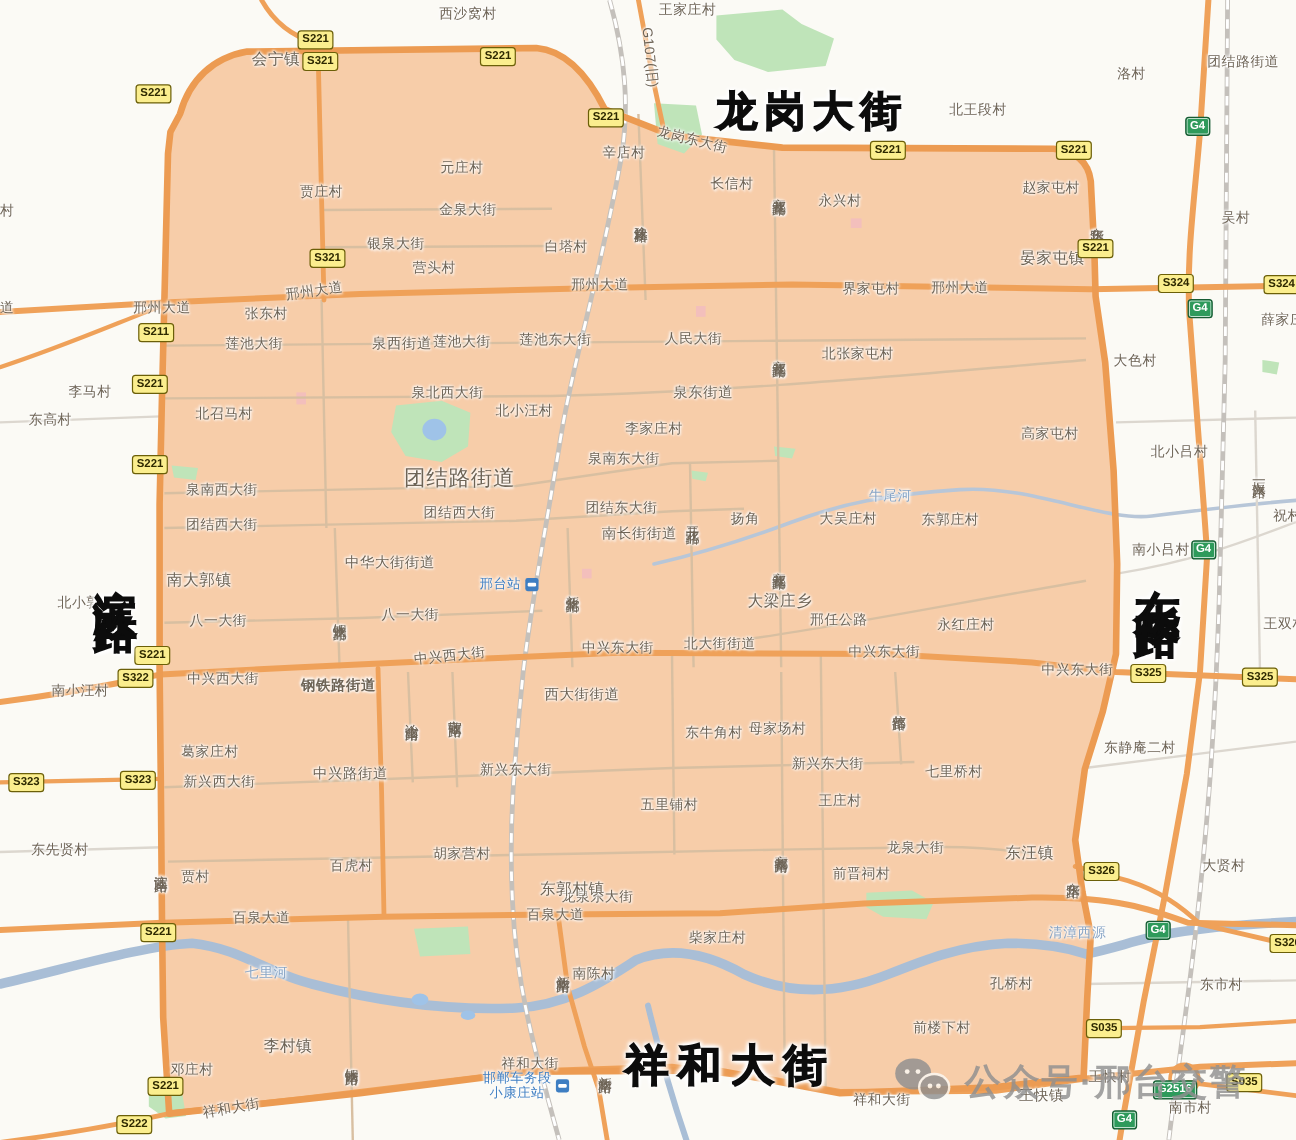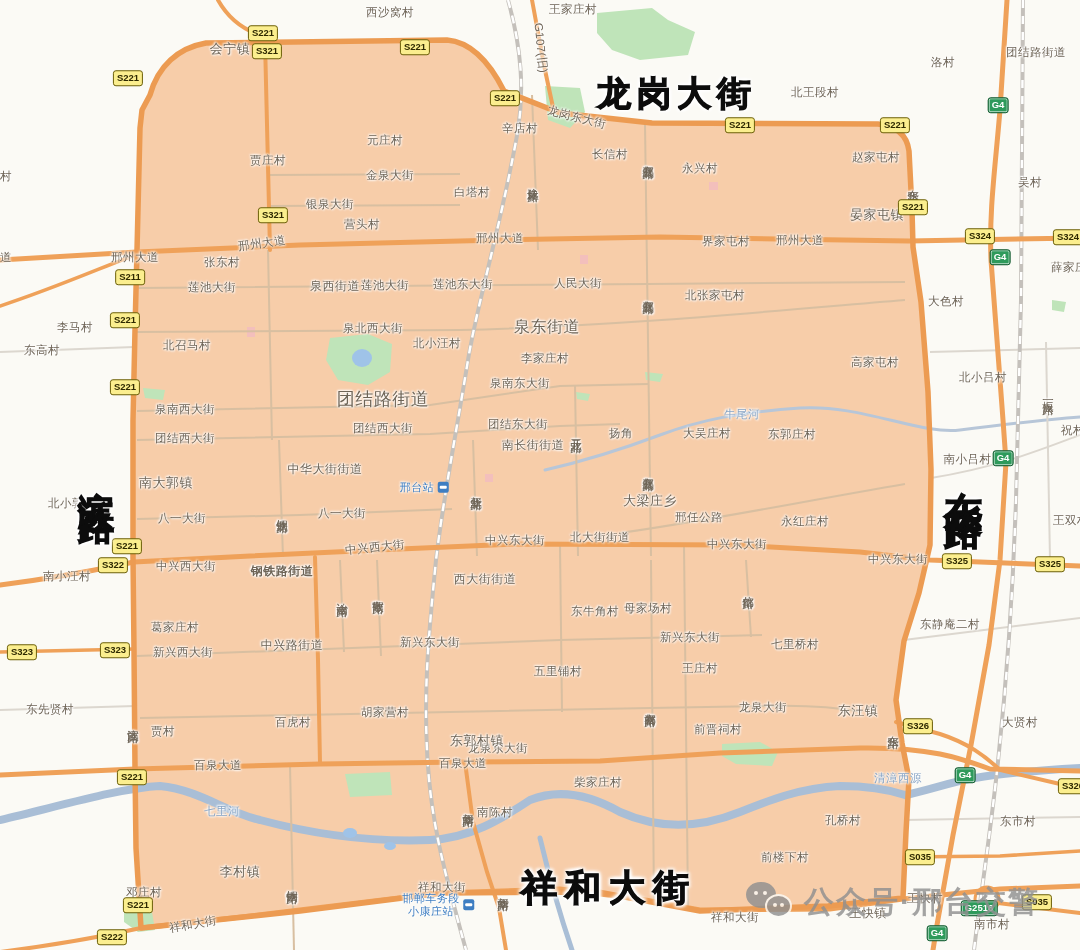--- a/index.html
+++ b/index.html
@@ -210,36 +210,36 @@
       <div class="lbl vert" style="left: 1048px; top: 394px;">振兴一路</div>
       <div class="lbl" style="left: 390px; top: 12px;">西沙窝村</div>
       <div class="lbl" style="left: 573px; top: 9px;">王家庄村</div>
       <div class="lbl" style="left: 230px; top: 49px; font-size: 13px;">会宁镇</div>
       <div class="lbl" style="left: 815px; top: 92px;">北王段村</div>
       <div class="lbl" style="left: 943px; top: 62px; text-align: right;">洛村</div>
       <div class="lbl" style="left: 1036px; top: 52px;">团结路街道</div>
       <div class="lbl" style="left: 385px; top: 140px;">元庄村</div>
       <div class="lbl" style="left: 268px; top: 160px;">贾庄村</div>
       <div class="lbl" style="left: 520px; top: 128px;">辛店村</div>
-      <div class="lbl" style="left: 472px; top: 192px;">白塔村</div>
+      <div class="lbl" style="left: 472px; top: 206px;">白塔村</div>
       <div class="lbl" style="left: 610px; top: 154px;">长信村</div>
       <div class="lbl" style="left: 700px; top: 168px;">永兴村</div>
       <div class="lbl" style="left: 876px; top: 157px;">赵家屯村</div>
       <div class="lbl" style="left: 1030px; top: 182px;">吴村</div>
       <div class="lbl" style="left: 877px; top: 215px; font-size: 13px;">晏家屯镇</div>
       <div class="lbl" style="left: 362px; top: 224px;">营头村</div>
       <div class="lbl" style="left: 222px; top: 262px;">张东村</div>
       <div class="lbl" style="left: 726px; top: 241px;">界家屯村</div>
       <div class="lbl" style="left: 1069px; top: 267px;">薛家庄</div>
       <div class="lbl" style="left: 715px; top: 295px;">北张家屯村</div>
       <div class="lbl" style="left: 946px; top: 301px;">大色村</div>
       <div class="lbl" style="left: 75px; top: 327px;">李马村</div>
       <div class="lbl" style="left: 42px; top: 350px;">东高村</div>
       <div class="lbl" style="left: 335px; top: 286px; font-size: 12px;">泉西街道</div>
-      <div class="lbl" style="left: 547px; top: 327px; font-size: 16px;">泉东街道</div>
+      <div class="lbl" style="left: 586px; top: 327px; font-size: 12px;">泉东街道</div>
       <div class="lbl" style="left: 437px; top: 343px;">北小汪村</div>
       <div class="lbl" style="left: 187px; top: 345px;">北召马村</div>
       <div class="lbl" style="left: 545px; top: 358px;">李家庄村</div>
       <div class="lbl" style="left: 875px; top: 362px;">高家屯村</div>
       <div class="lbl" style="left: 983px; top: 377px;">北小吕村</div>
       <div class="lbl" style="left: 383px; top: 399px; font-size: 18px;">团结路街道</div>
       <div class="lbl" style="left: 621px; top: 433px;">扬角</div>
       <div class="lbl" style="left: 707px; top: 433px;">大吴庄村</div>
       <div class="lbl" style="left: 792px; top: 434px;">东郭庄村</div>
       <div class="lbl" style="left: 1073px; top: 430px;">祝村</div>
@@ -266,21 +266,21 @@
       <div class="lbl" style="left: 163px; top: 731px;">贾村</div>
       <div class="lbl" style="left: 293px; top: 722px;">百虎村</div>
       <div class="lbl" style="left: 385px; top: 712px;">胡家营村</div>
       <div class="lbl" style="left: 858px; top: 711px; font-size: 13px;">东汪镇</div>
       <div class="lbl" style="left: 718px; top: 729px;">前晋祠村</div>
       <div class="lbl" style="left: 477px; top: 741px; font-size: 13px;">东郭村镇</div>
       <div class="lbl" style="left: 1020px; top: 722px;">大贤村</div>
       <div class="lbl" style="left: 598px; top: 782px;">柴家庄村</div>
       <div class="lbl" style="left: 495px; top: 812px;">南陈村</div>
       <div class="lbl" style="left: 240px; top: 872px; font-size: 13px;">李村镇</div>
-      <div class="lbl" style="left: 144px; top: 892px; font-family: Liberation Serif, serif;">邓庄村</div>
+      <div class="lbl" style="left: 160px; top: 892px; font-family: Liberation Serif, serif;">邓庄村</div>
       <div class="lbl" style="left: 843px; top: 820px;">孔桥村</div>
       <div class="lbl" style="left: 925px; top: 850px; margin-top: 48px;">王快村</div>
       <div class="lbl" style="left: 1018px; top: 821px;">东市村</div>
       <div class="lbl" style="left: 785px; top: 857px;">前楼下村</div>
       <div class="lbl" style="left: 868px; top: 913px; font-size: 12px;">王快镇</div>
       <div class="lbl" style="left: 992px; top: 924px;">南市村</div>
       <div class="lbl" style="left: 6px; top: 176px;">村</div>
       <div class="lbl" style="left: 6px; top: 257px;">道</div>
       <div class="lbl water" style="left: 742px; top: 414px;">牛尾河</div>
       <div class="lbl water" style="left: 222px; top: 811px;">七里河</div>

